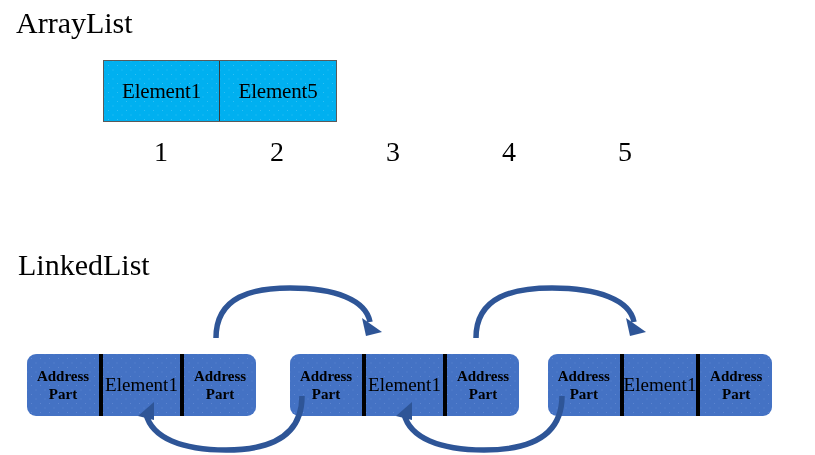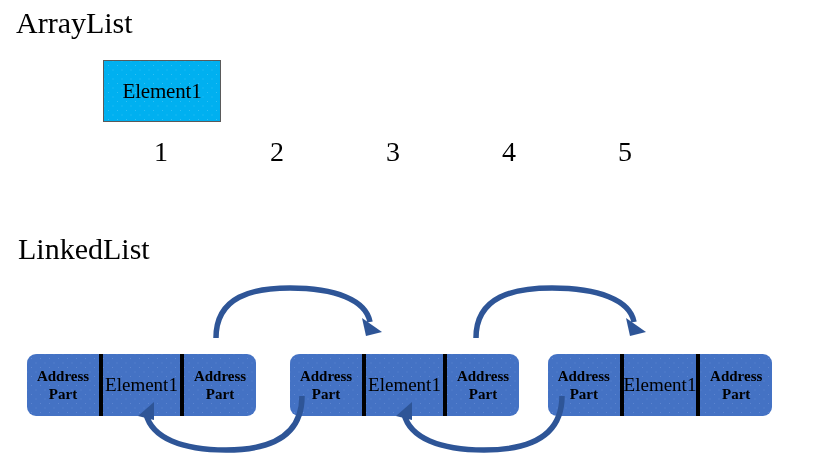--- a/index.html
+++ b/index.html
@@ -19,21 +19,21 @@
   
   .section-title {
     position: absolute;
     font-family: "Liberation Serif", "DejaVu Serif", serif;
     font-size: 30px;
     line-height: 34px;
     color: #000000;
     white-space: nowrap;
   }
   #arraylist-title { left: 16px; top: 6px; }
-  #linkedlist-title { left: 18px; top: 232px; }
+  #linkedlist-title { left: 18px; top: 248px; }
 
   
   #array-strip {
     position: absolute;
     left: 103px;
     top: 60px;
     height: 62px;
     display: flex;
     border: 1px solid #5a5a5a;
     box-sizing: border-box;
@@ -134,20 +134,21 @@
   }
   .arrow-head { fill: #2E5597; }
 </style>
 </head>
 <body>
 
 <div id="arraylist-title" class="section-title">ArrayList</div>
 
 <div id="array-strip">
   <div class="array-cell">Element1</div>
+  <div class="array-cell">Element5</div>
 </div>
 
 <div id="array-index-row">
   <div class="array-index">1</div>
   <div class="array-index">2</div>
   <div class="array-index">3</div>
   <div class="array-index">4</div>
   <div class="array-index">5</div>
 </div>
 

